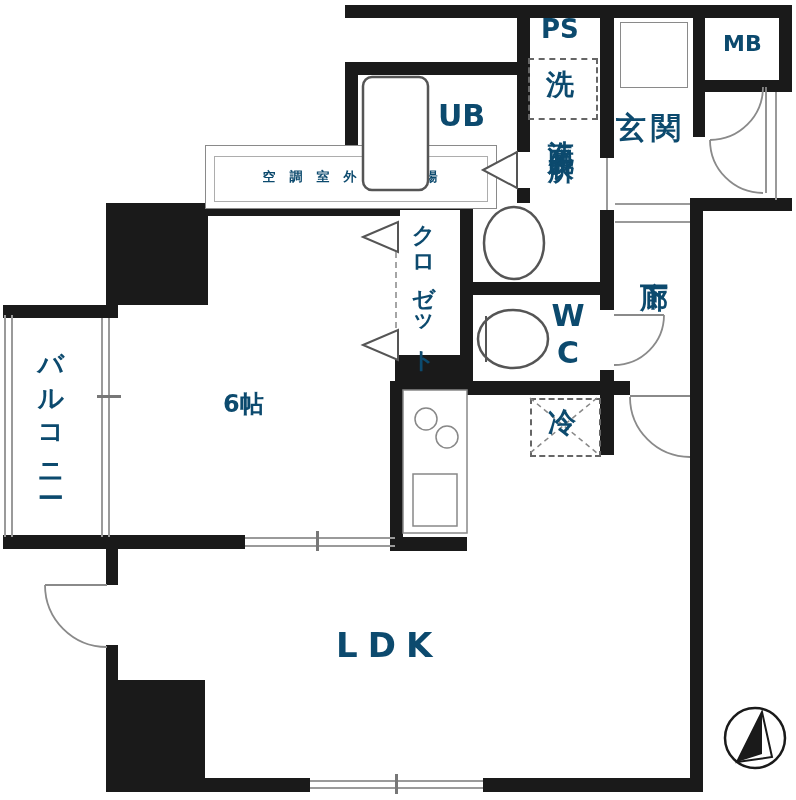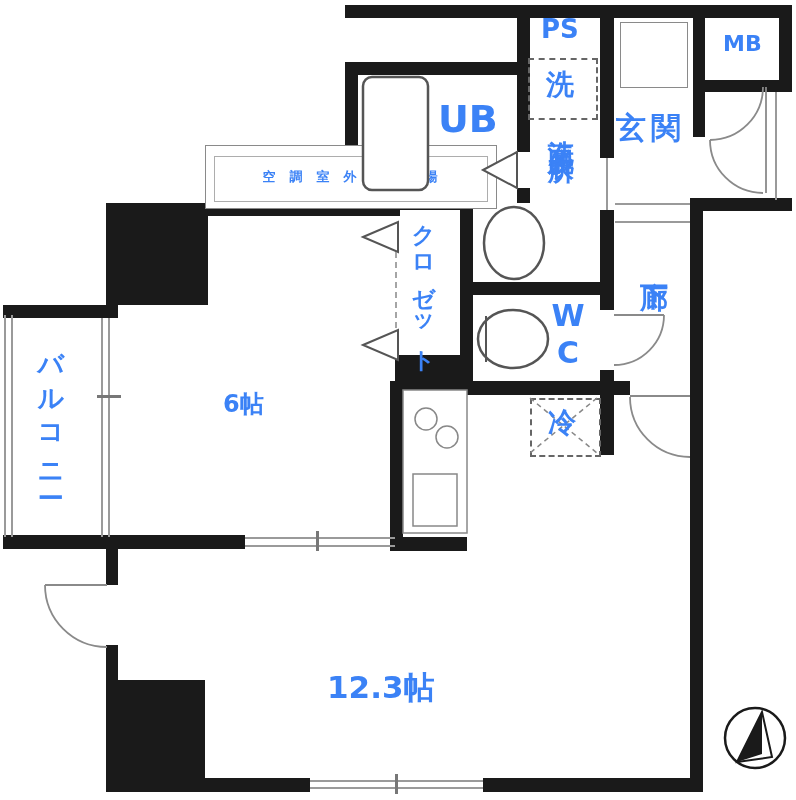--- a/index.html
+++ b/index.html
@@ -2,21 +2,21 @@
 <html><head>
 <meta charset="utf-8">
 <style>
   html,body{margin:0;padding:0;background:#ffffff;}
   #plan{position:relative;width:796px;height:800px;background:#ffffff;overflow:hidden;
         font-family:"DejaVu Sans","Liberation Sans",sans-serif;color:#1a1a1a;}
   .w{position:absolute;background:#1a1a1a;}           
   .tl{position:absolute;background:#9a9a9a;}          
   .tk{position:absolute;background:#777;}             
   .box{position:absolute;border:1px solid #8a8a8a;background:#fff;}
-  .lbl{position:absolute;font-weight:bold;color:#3b82f6;line-height:1.05;white-space:nowrap;}
+  .lbl{position:absolute;font-weight:bold;color:#0c4a6e;line-height:1.05;white-space:nowrap;}
   .v{writing-mode:vertical-rl;text-orientation:upright;}
   svg{position:absolute;left:0;top:0;}
 </style>
 </head>
 <body>
 
 <div id="plan">
 
   <div class="w" style="left:345px;top:5px;width:447px;height:13px"></div>
   <div class="w" style="left:345px;top:62px;width:172px;height:13px"></div>
@@ -113,23 +113,23 @@
       <circle cx="755" cy="738" r="30" fill="#fff" stroke="#1a1a1a" stroke-width="2.5"></circle>
       <polygon points="762,712 737,762 772,757" fill="none" stroke="#1a1a1a" stroke-width="2"></polygon>
       <polygon points="762,712 737,762 762,754" fill="#1a1a1a"></polygon>
     </g>
   </svg>
 
   <div class="lbl" style="left:541px;top:16px;font-size:26px">PS</div>
   <div class="lbl" style="left:723px;top:32px;font-size:22px">MB</div>
   <div class="lbl" style="left:546px;top:70px;font-size:28px">洗</div>
   <div class="lbl" style="left:616px;top:112px;font-size:30px;letter-spacing:5px">玄関</div>
-  <div class="lbl" style="left:438px;top:100px;font-size:38px">UB</div>
+  <div class="lbl" style="left:438px;top:100px;font-size:30px">UB</div>
   <div class="lbl v" style="left:547px;top:120px;font-size:26px;letter-spacing:4px">洗面脱衣所</div>
   <div class="lbl v" style="left:412px;top:208px;font-size:23px;letter-spacing:5px">クロゼット</div>
   <div class="lbl v" style="left:639px;top:259px;font-size:28px;letter-spacing:4px">廊下</div>
   <div class="lbl v" style="left:552px;top:298px;font-size:30px;letter-spacing:2px">WC</div>
   <div class="lbl" style="left:548px;top:408px;font-size:28px">冷</div>
   <div class="lbl v" style="left:37px;top:334px;font-size:26px;letter-spacing:8px">バルコニー</div>
   <div class="lbl" style="left:223px;top:392px;font-size:24px">6帖</div>
-  <div class="lbl" style="left:327px;top:671px;font-size:31px">12.3帖</div>
+  <div class="lbl" style="left:336px;top:628px;font-size:34px;letter-spacing:10px">LDK</div>
 
 </div>
 
 </body></html>

